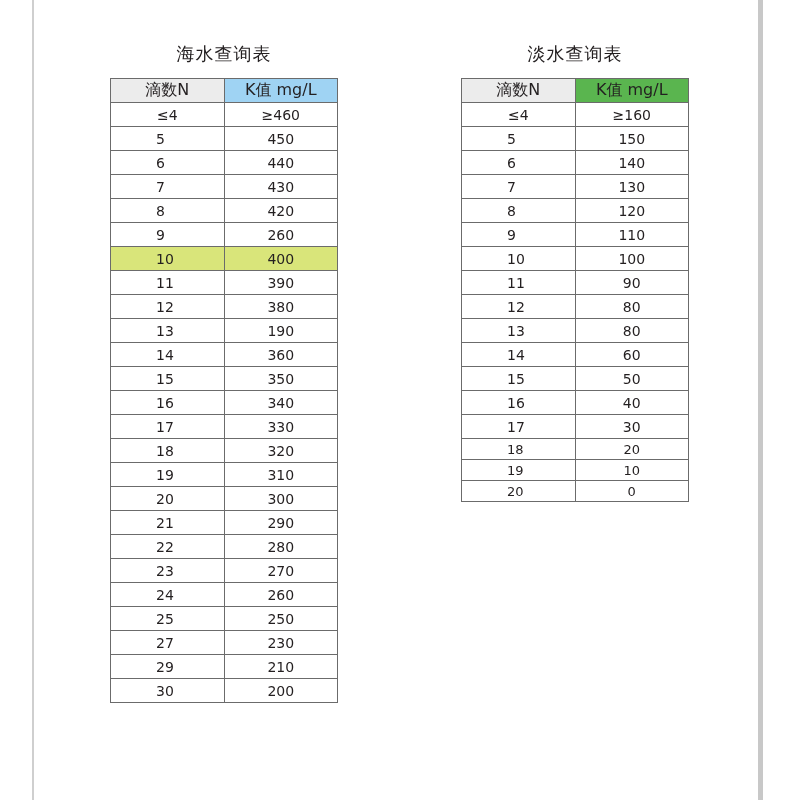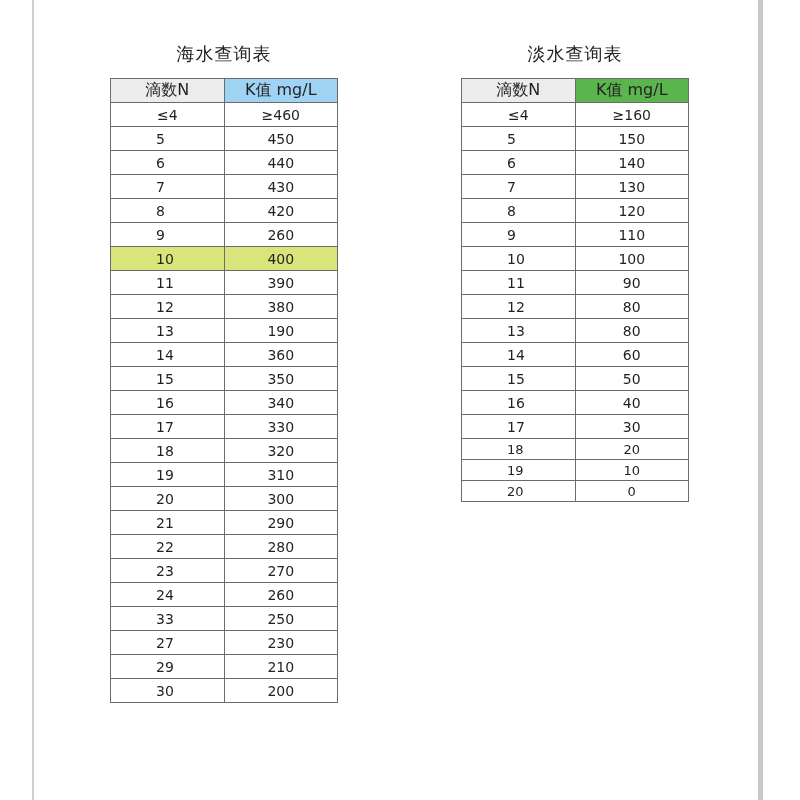--- a/index.html
+++ b/index.html
@@ -164,21 +164,21 @@
       </tr>
       <tr>
         <td class="n">23</td>
         <td class="k">270</td>
       </tr>
       <tr>
         <td class="n">24</td>
         <td class="k">260</td>
       </tr>
       <tr>
-        <td class="n">33</td>
+        <td class="n">25</td>
         <td class="k">250</td>
       </tr>
       <tr>
         <td class="n">27</td>
         <td class="k">230</td>
       </tr>
       <tr>
         <td class="n">29</td>
         <td class="k">210</td>
       </tr>

